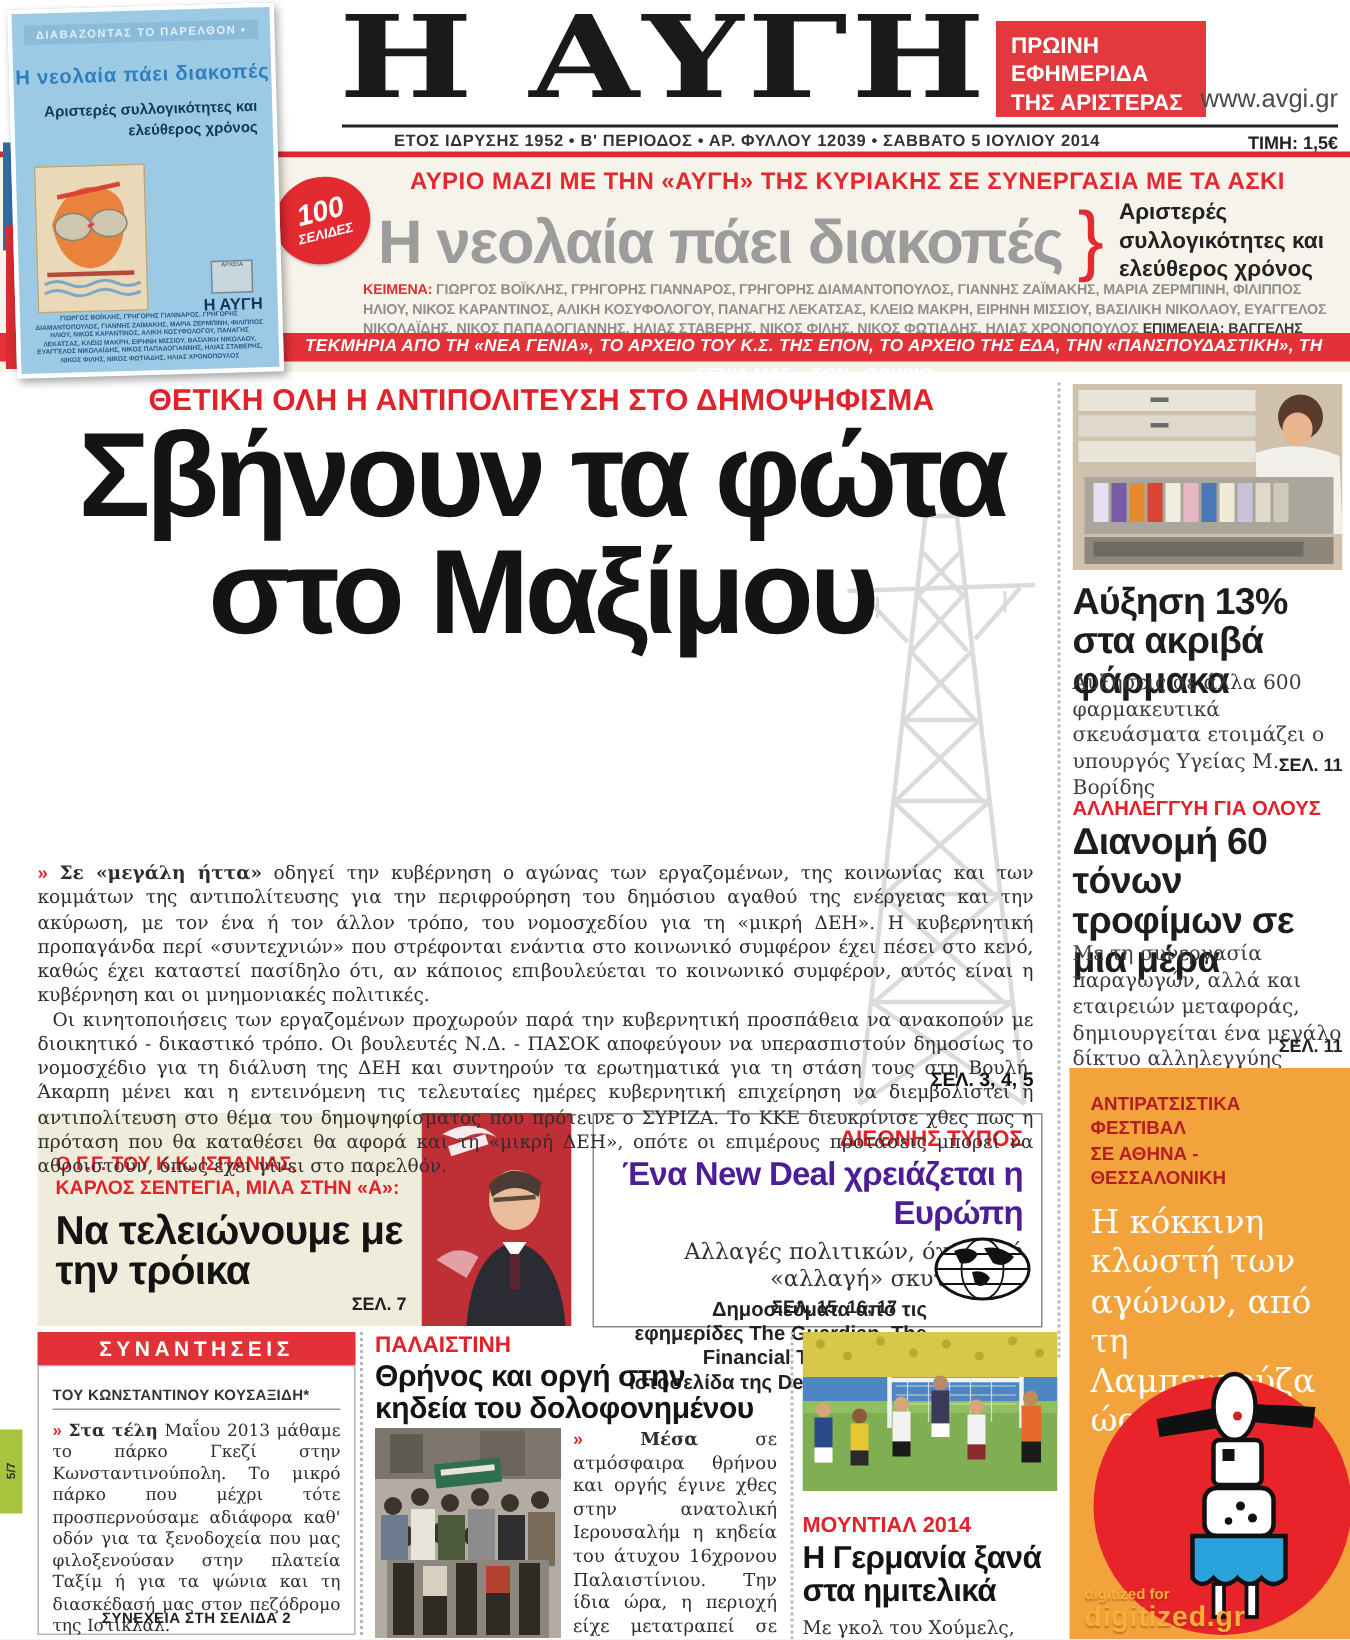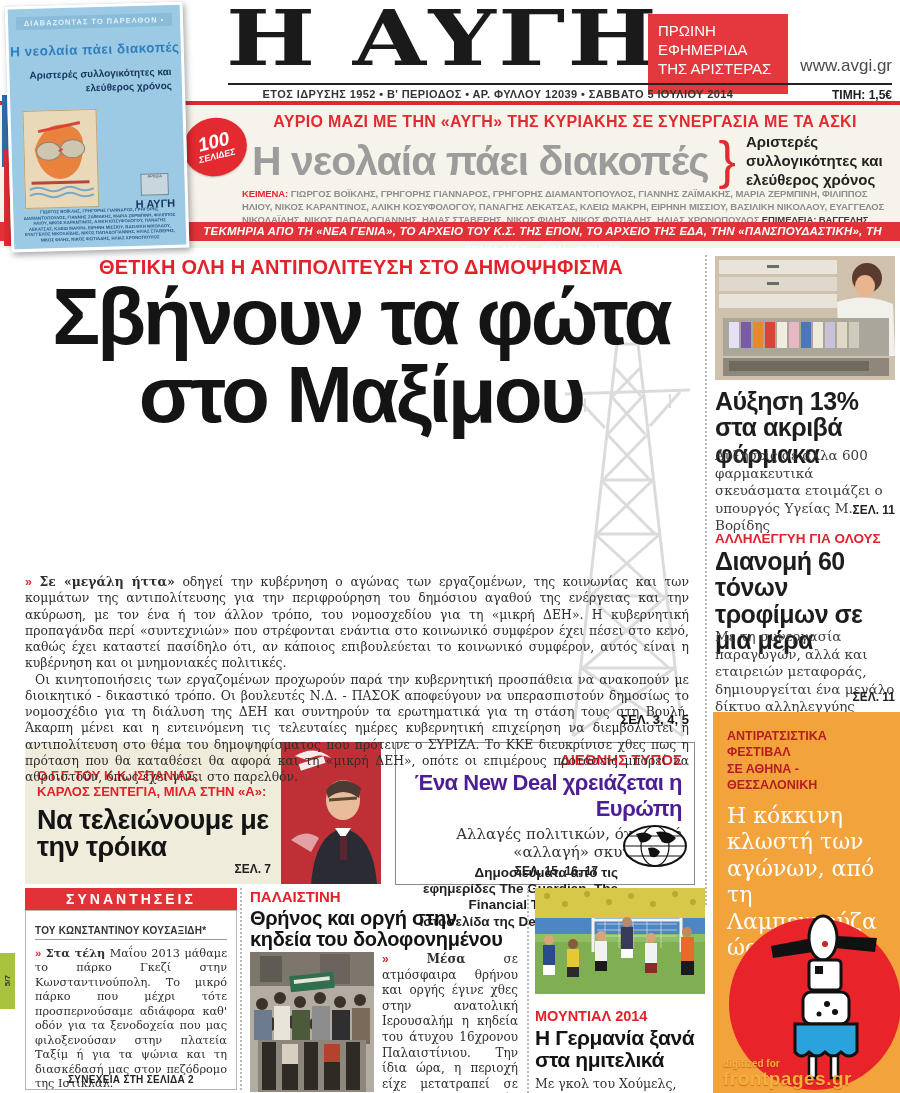--- a/index.html
+++ b/index.html
@@ -6,22 +6,22 @@
   #page{position:relative;width:900px;height:1093px;background:#ffffff;overflow:hidden;
         font-family:"Liberation Sans",sans-serif;color:#222;}
   .abs{position:absolute;}
   .red{color:#d92b31;}
   .bold{font-weight:bold;}
 
   
   .masthead-title{left:226px;top:0px;font-family:"DejaVu Serif",serif;font-weight:bold;
     font-size:80px;letter-spacing:2px;color:#1a1a1a;transform:scaleX(1.18) scaleY(0.95);
     transform-origin:left top;line-height:1;}
-  .tagline-box{left:648px;top:14px;width:140px;height:80px;background:#e3383d;color:#fff;
-    font-weight:normal;font-size:15px;line-height:1.25;padding:8px 10px;box-sizing:border-box;}
+  .tagline-box{left:664px;top:14px;width:140px;height:64px;background:#e3383d;color:#fff;
+    font-weight:bold;font-size:15px;line-height:1.25;padding:8px 10px;box-sizing:border-box;}
   .website{right:8px;top:56px;font-size:17px;color:#4a4a4a;}
   .rule-thin{left:228px;top:83px;width:664px;height:2px;background:#222;}
   .issue-line{left:228px;top:88px;width:540px;text-align:center;font-size:11px;font-weight:bold;
     color:#333;letter-spacing:.4px;}
   .price{right:8px;top:88px;font-size:12px;font-weight:bold;color:#222;}
   .rule-red{left:0;top:101px;width:900px;height:4px;background:#d92b31;}
 
   
   .banner{left:0;top:105px;width:900px;height:143px;background:#f6f3ea;}
   .banner-kicker{left:250px;top:113px;width:630px;text-align:center;font-size:16px;
@@ -292,21 +292,21 @@
       <rect x="42" y="84" width="46" height="32" rx="8" fill="#fff" stroke="#111" stroke-width="3"></rect>
       <circle cx="66" cy="96" r="3" fill="#111"></circle>
         <circle cx="74" cy="104" r="3" fill="#111"></circle>
         <circle cx="58" cy="106" r="2.5" fill="#111"></circle>
       <path d="M34 116 L96 116 L96 144 Q88 152 80 144 Q72 152 64 144 Q56 152 48 144 Q40 152 34 144 Z" fill="#2aa3dd" stroke="#111" stroke-width="3"></path>
       <rect x="48" y="148" width="7" height="22" fill="#fff" stroke="#111" stroke-width="2.5"></rect>
       <rect x="70" y="148" width="7" height="22" fill="#fff" stroke="#111" stroke-width="2.5"></rect>
     </svg>
     <div class="watermark">
       <div class="w1">digitized for</div>
-      <div class="w2">frontpages.gr</div>
+      <div class="w2">digitized.gr</div>
     </div>
   </div>
 
   <div class="abs interview">
     <div class="int-text">
       <div class="int-kicker">
         <div>Ο Γ.Γ. ΤΟΥ Κ.Κ. ΙΣΠΑΝΙΑΣ,</div>
         <div>ΚΑΡΛΟΣ ΣΕΝΤΕΓΙΑ, ΜΙΛΑ ΣΤΗΝ «Α»:</div>
       </div>
       <div class="int-head">Να τελειώνουμε με την τρόικα</div>

